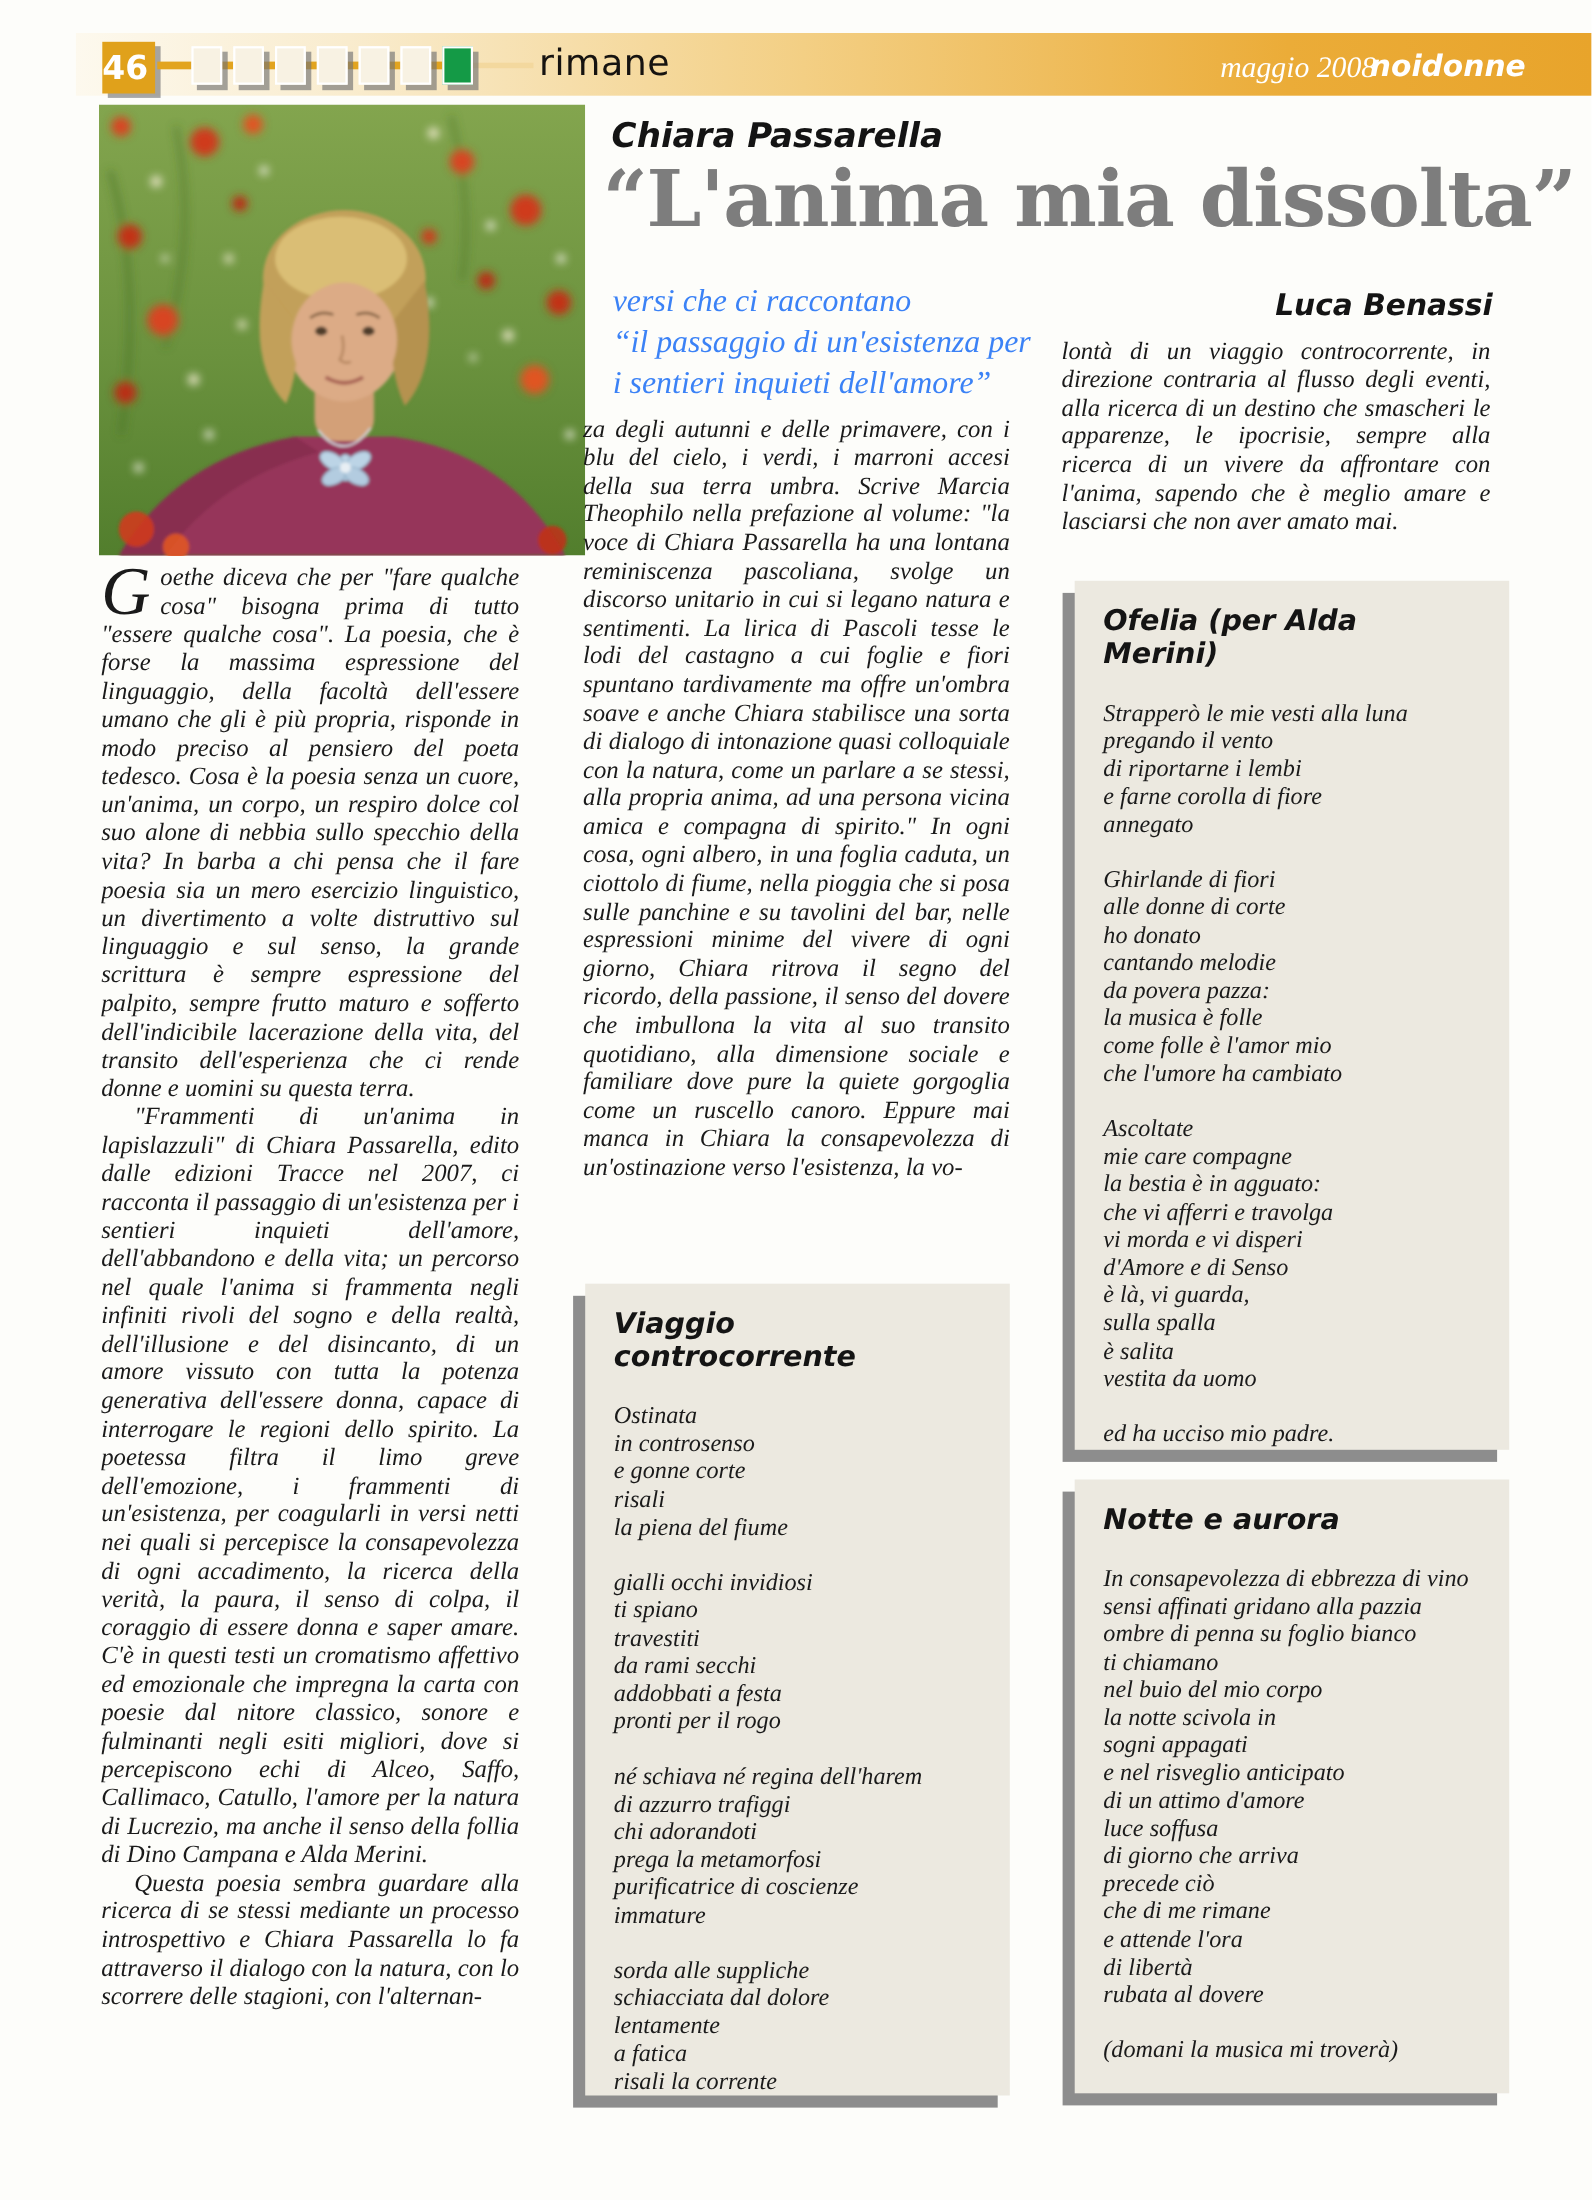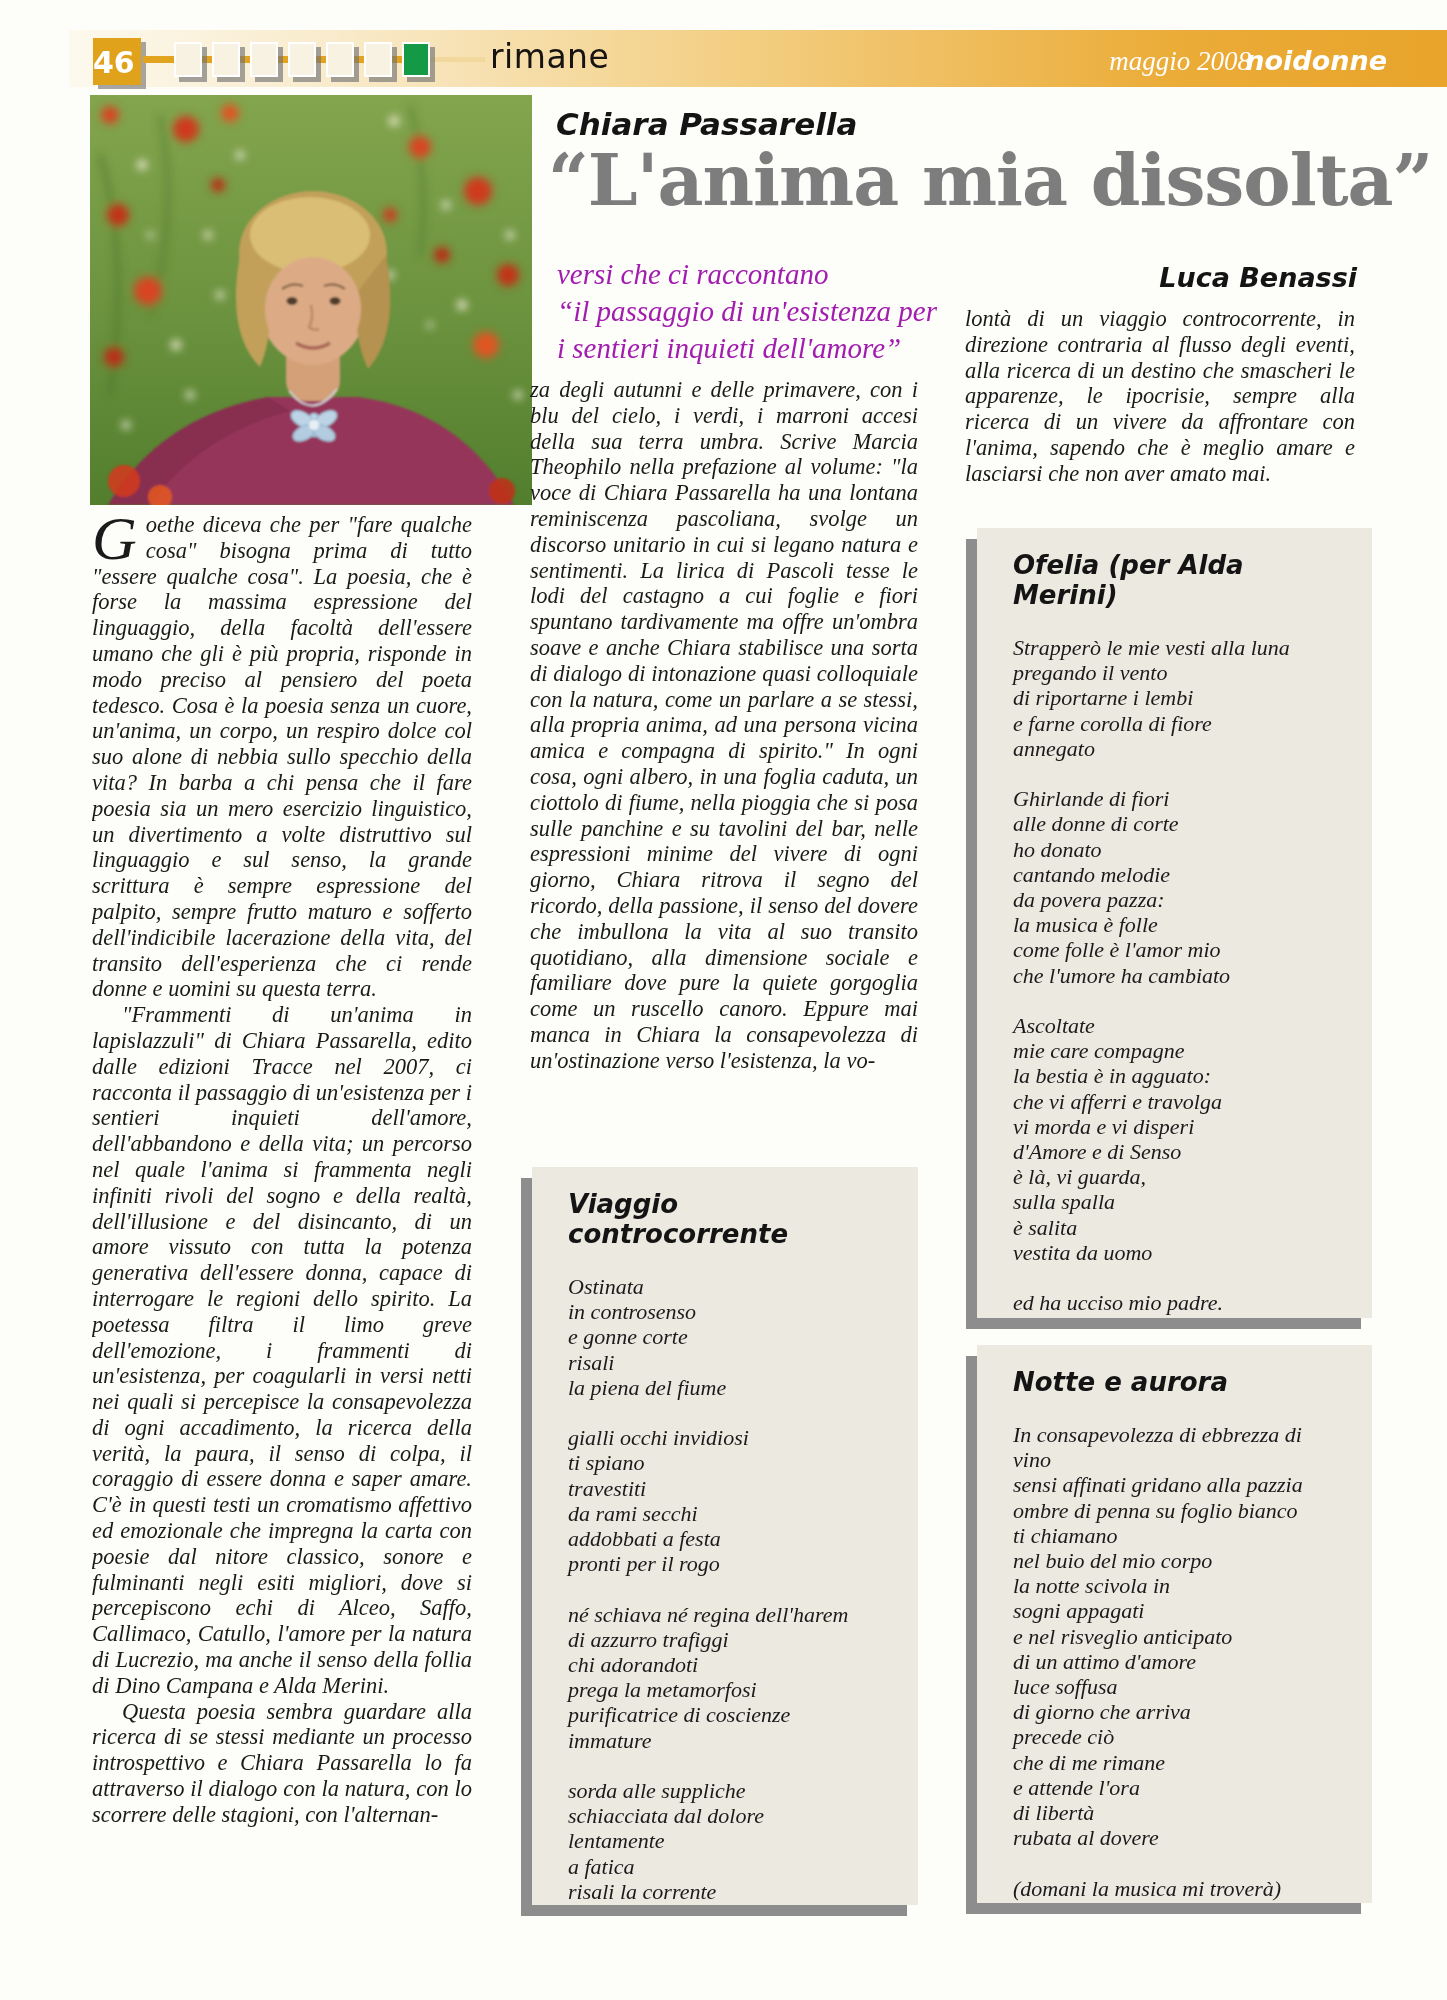--- a/index.html
+++ b/index.html
@@ -48,21 +48,21 @@
     font-family:"DejaVu Sans", sans-serif; font-style:italic; font-weight:bold;
     font-size:31px; color:#141414; white-space:nowrap;
   }
   .headline {
     position:absolute; left:548px; top:138px; margin:0;
     font-family:"DejaVu Serif", serif; font-weight:bold; font-size:71px;
     letter-spacing:-1px; color:#7d7d7d; white-space:nowrap;
   }
   .subtitle {
     position:absolute; left:557px; top:256px; width:420px;
-    font-style:italic; font-size:29px; line-height:37px; white-space:pre-line; color:#a21caf;
+    font-style:italic; font-size:29px; line-height:37px; white-space:pre-line; color:#3b82f6;
   }
   .byline {
     position:absolute; left:965px; top:262px; width:392px; text-align:right;
     font-family:"DejaVu Sans", sans-serif; font-style:italic; font-weight:bold;
     font-size:27px; color:#141414;
   }
 
   
   .col {
     position:absolute; text-align:justify; font-style:italic;
@@ -74,21 +74,21 @@
   .col p { margin:0; }
   .indent { text-indent:30px; }
   .dropcap {
     float:left; font-size:62px; line-height:47px; padding:3px 9px 0 0;
     font-style:italic; font-weight:normal;
   }
 
   
   .poembox {
     position:absolute; background:#ece9e0; box-shadow:-11px 11px 0 #8d8d8d;
-    padding:22px 36px; box-sizing:border-box; overflow:hidden;
+    padding:22px 26px; box-sizing:border-box; overflow:hidden;
   }
   .poembox h2 {
     margin:0 0 25px 0; font-family:"DejaVu Sans", sans-serif;
     font-style:italic; font-weight:bold; font-size:26px; color:#141414;
   }
   .poem { white-space:pre-line; font-style:italic; font-size:22px; line-height:25.2px; color:#1a1a1a; }
   .box-viaggio { left:532px; top:1167px; width:386px; height:738px; }
   .box-ofelia  { left:977px; top:528px;  width:395px; height:790px; }
   .box-notte   { left:977px; top:1345px; width:395px; height:558px; }
 </style>

